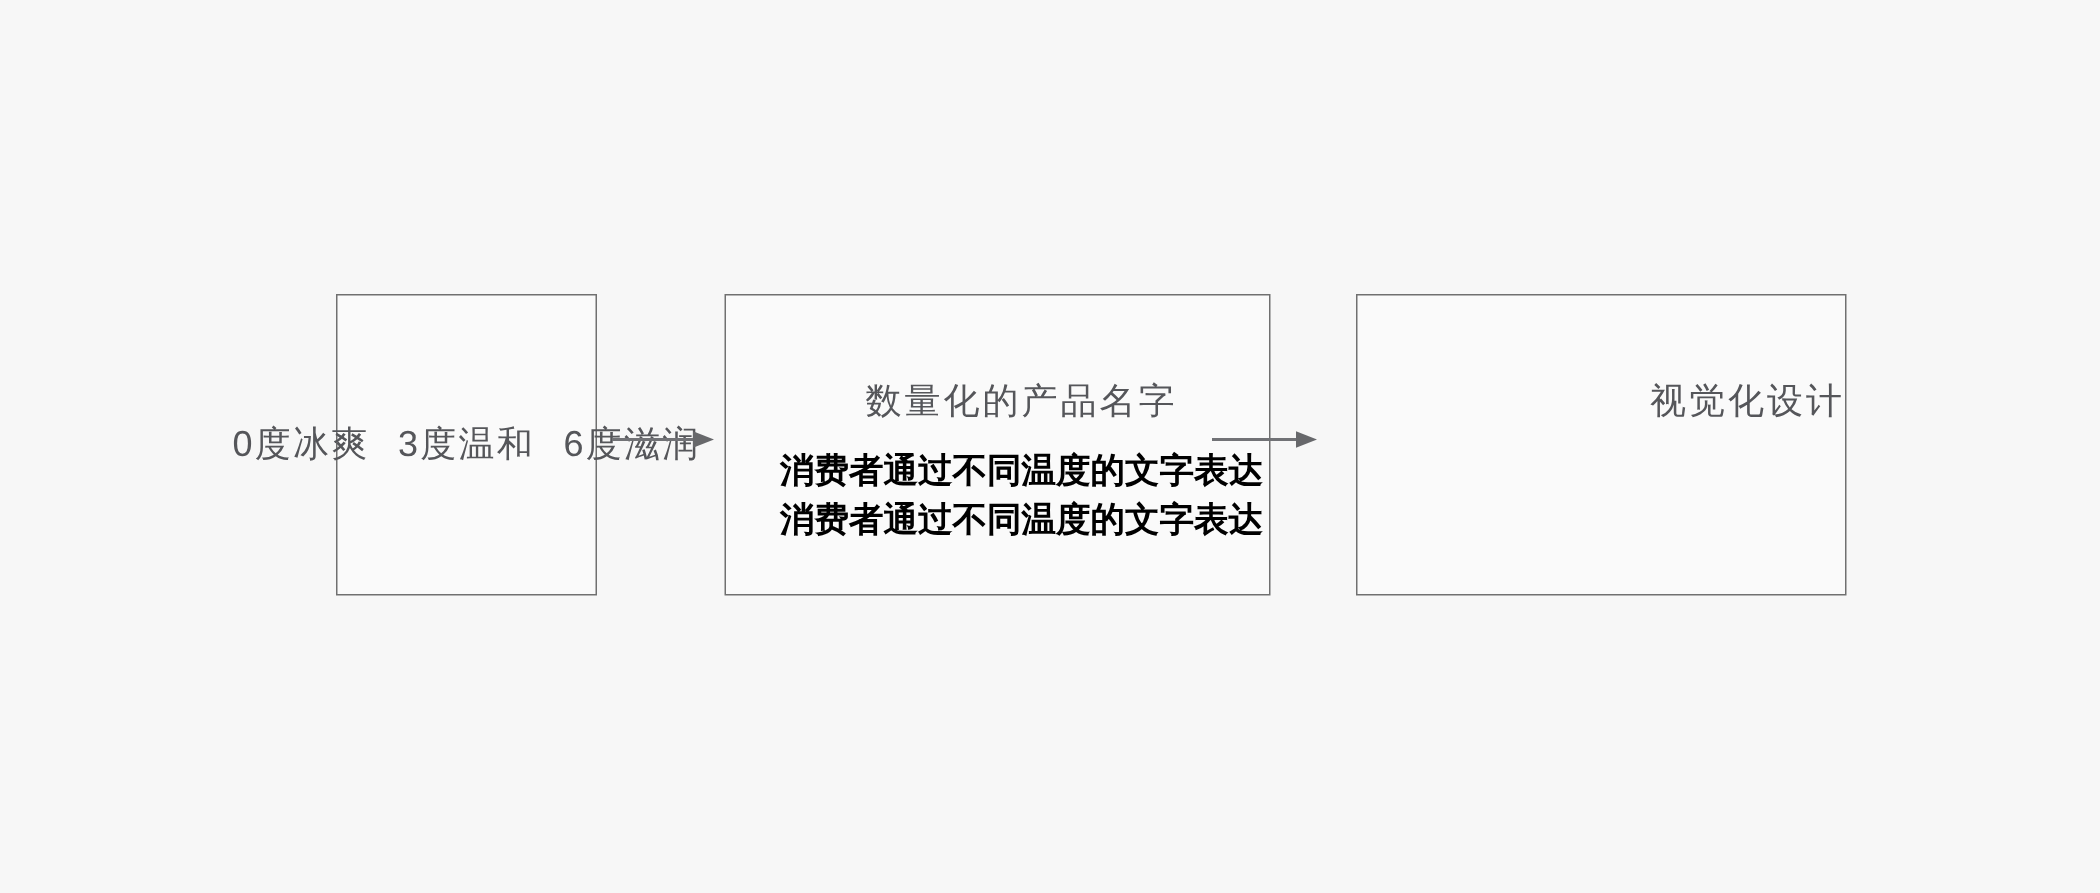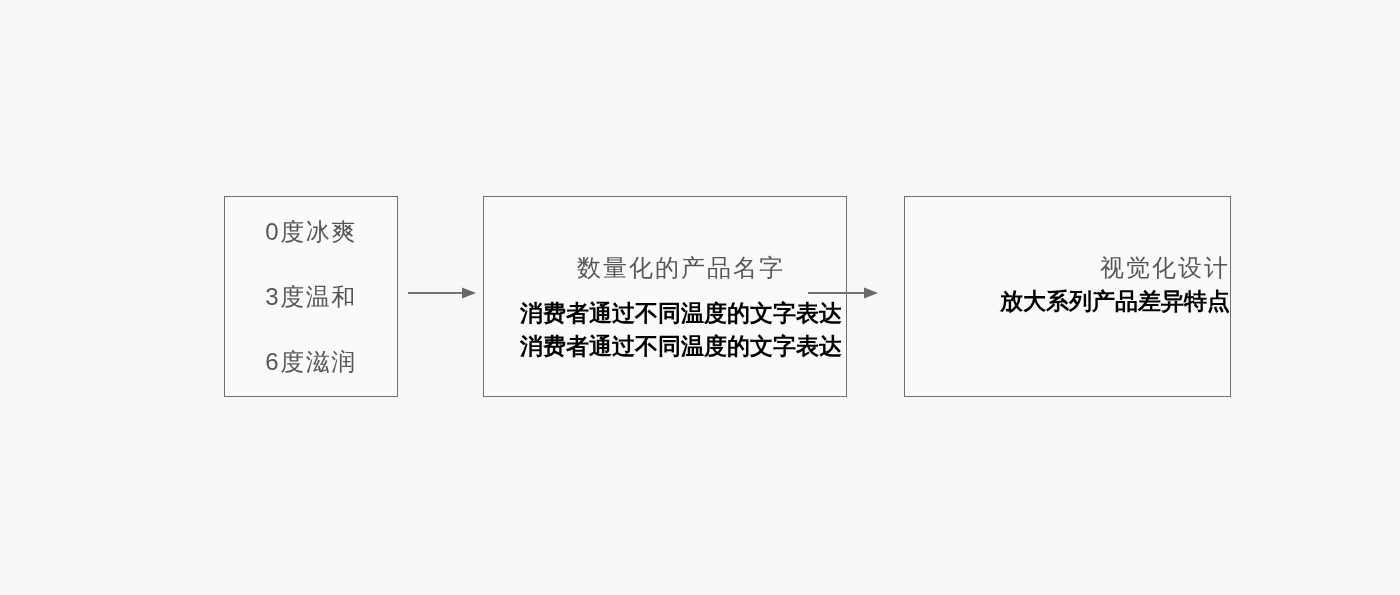--- a/index.html
+++ b/index.html
@@ -19,24 +19,24 @@
     top: 196px;
     height: 201px;
     box-sizing: border-box;
     border: 1px solid #707070;
     background: #fafafa;
   }
   .box-temps {
     left: 224px;
     width: 174px;
     display: flex;
-    flex-direction: column;
+    flex-direction: row;
     justify-content: center;
     align-items: center;
-    gap: 40px;
+    gap: 19px;
   }
   .temp-line {
     font-size: 24px;
     line-height: 25px;
     letter-spacing: 1.5px;
     color: #55565a;
     font-weight: 500;
     white-space: nowrap;
   }
   .box-mid {
@@ -98,16 +98,15 @@
     <div class="box-desc">消费者通过不同温度的文字表达</div>
   </div>
 
   <svg class="arrow arrow-2" width="70" height="14" viewBox="0 0 70 14" xmlns="http://www.w3.org/2000/svg">
     <line x1="0" y1="7" x2="57" y2="7" stroke="#717276" stroke-width="2"></line>
     <polygon points="56,1.5 70,7 56,12.5" fill="#67686b"></polygon>
   </svg>
 
   <div class="box box-right">
     <div class="box-title">视觉化设计</div>
-    <div class="box-desc">放大系列产品差异特点</div>
   </div>
 
 </div>
 
 </body></html>

